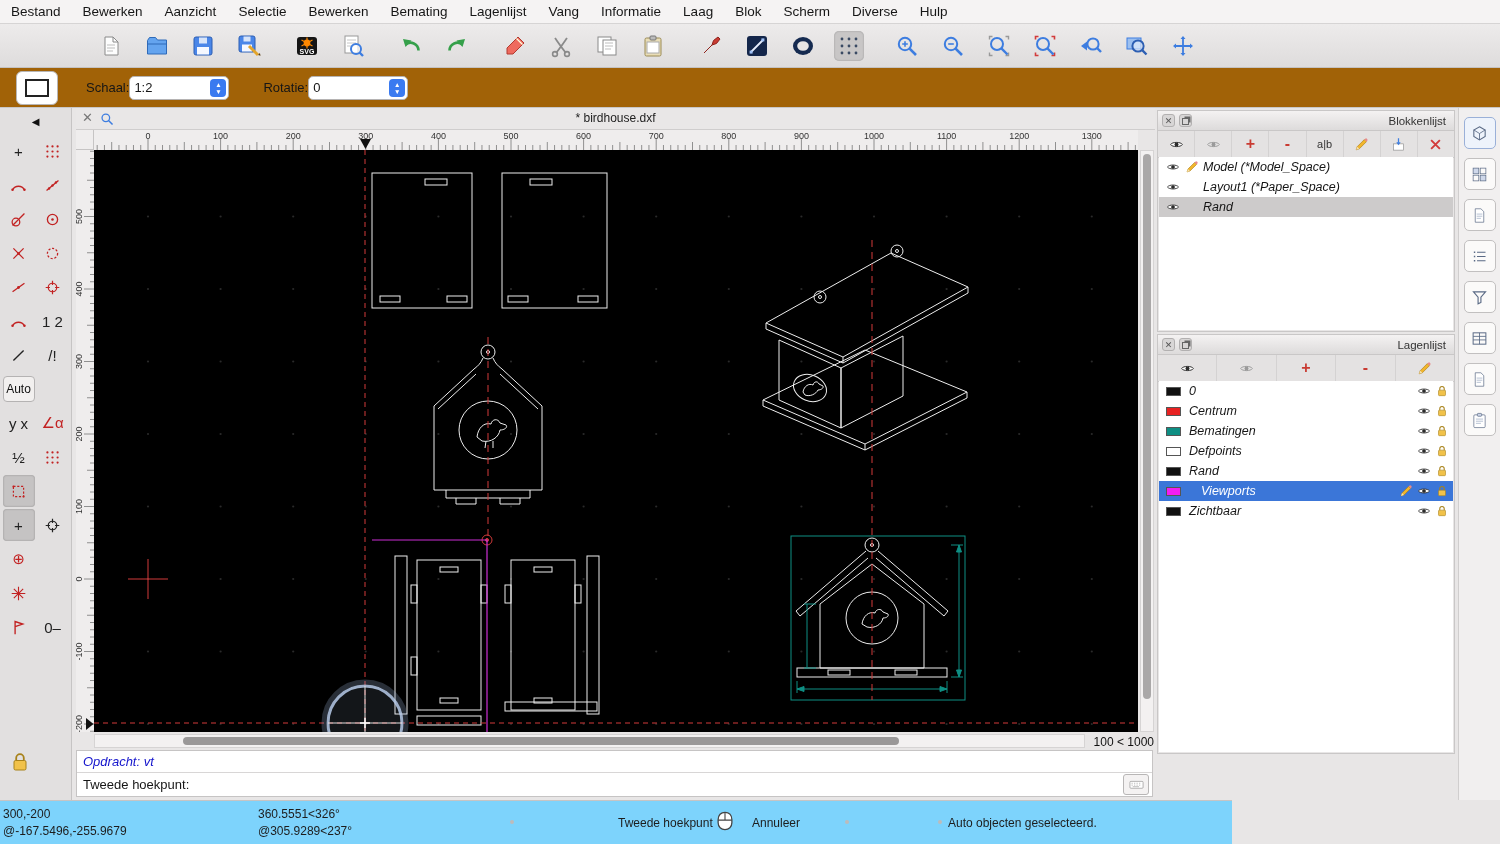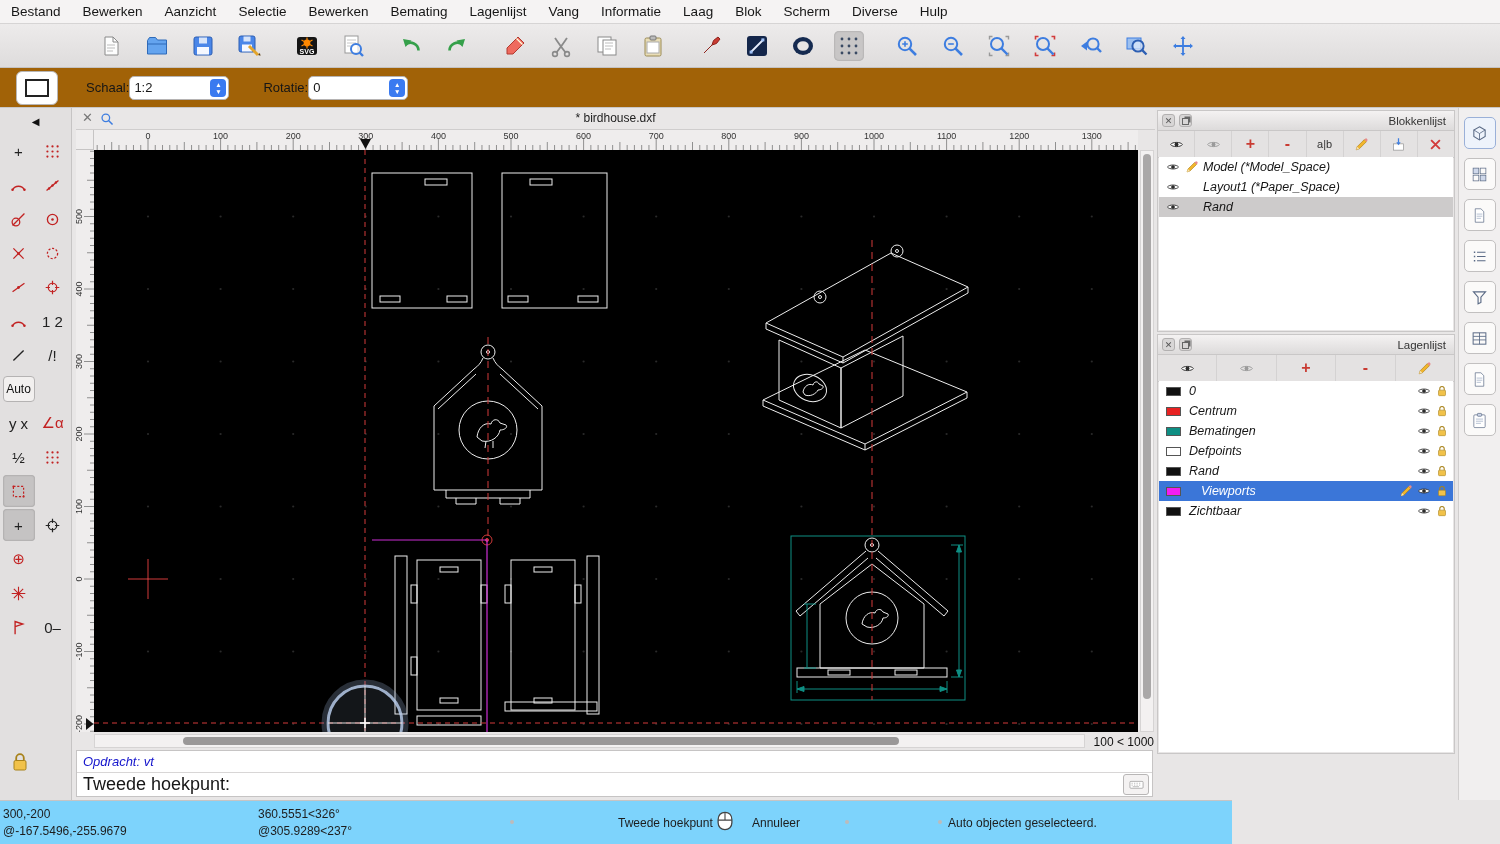--- a/index.html
+++ b/index.html
@@ -58,21 +58,21 @@
   .canvas{position:absolute;left:94px;top:150px;width:1044px;height:582px;background:#000;display:block;}
   .v-scroll{position:absolute;left:1140px;top:150px;width:14px;height:582px;background:#f3f1f1;border:1px solid #d6d4d4;box-sizing:border-box;}
   .v-thumb{position:absolute;left:2px;top:3px;width:8px;height:545px;background:#aaa8a8;border-radius:4px;}
   .h-scroll{position:absolute;left:94px;top:734px;width:991px;height:14px;background:#f3f1f1;border:1px solid #d6d4d4;box-sizing:border-box;}
   .h-thumb{position:absolute;left:88px;top:2px;width:716px;height:8px;background:#9a9898;border-radius:4px;}
   .zoom-label{position:absolute;left:1080px;top:735px;width:74px;font-size:12px;text-align:right;color:#111;}
   
   .command-area{position:absolute;left:76px;top:750px;width:1077px;height:47px;background:#fff;
                 border:1px solid #c6c4c4;box-sizing:border-box;}
   .cmd-history{height:21px;padding:3px 0 0 6px;font-size:13px;color:#1414cc;font-style:italic;box-sizing:border-box;}
-  .cmd-row{height:24px;border-top:1px solid #d8d6d6;display:flex;align-items:center;font-size:18px;padding-left:6px;box-sizing:border-box;}
+  .cmd-row{height:24px;border-top:1px solid #d8d6d6;display:flex;align-items:center;font-size:13px;padding-left:6px;box-sizing:border-box;}
   .cmd-input{flex:1;height:20px;}
   .cmd-btn{width:24px;height:19px;margin-right:3px;border:1px solid #b8b6b6;border-radius:3px;background:#f4f2f2;
            display:flex;align-items:center;justify-content:center;}
   
   .statusbar{position:absolute;left:0;top:800px;width:1232px;height:44px;background:#7dd3fc;
              border-top:1px solid #c6c4c4;box-sizing:border-box;font-size:12px;color:#1d1d1d;}
   .sb{position:absolute;white-space:nowrap;}
   .sb-dot{position:absolute;width:4px;height:4px;border-radius:50%;background:#bdbbbb;}
   
   .panel{position:absolute;left:1157px;width:298px;background:#e8e6e6;border:1px solid #c9c7c7;box-sizing:border-box;}

